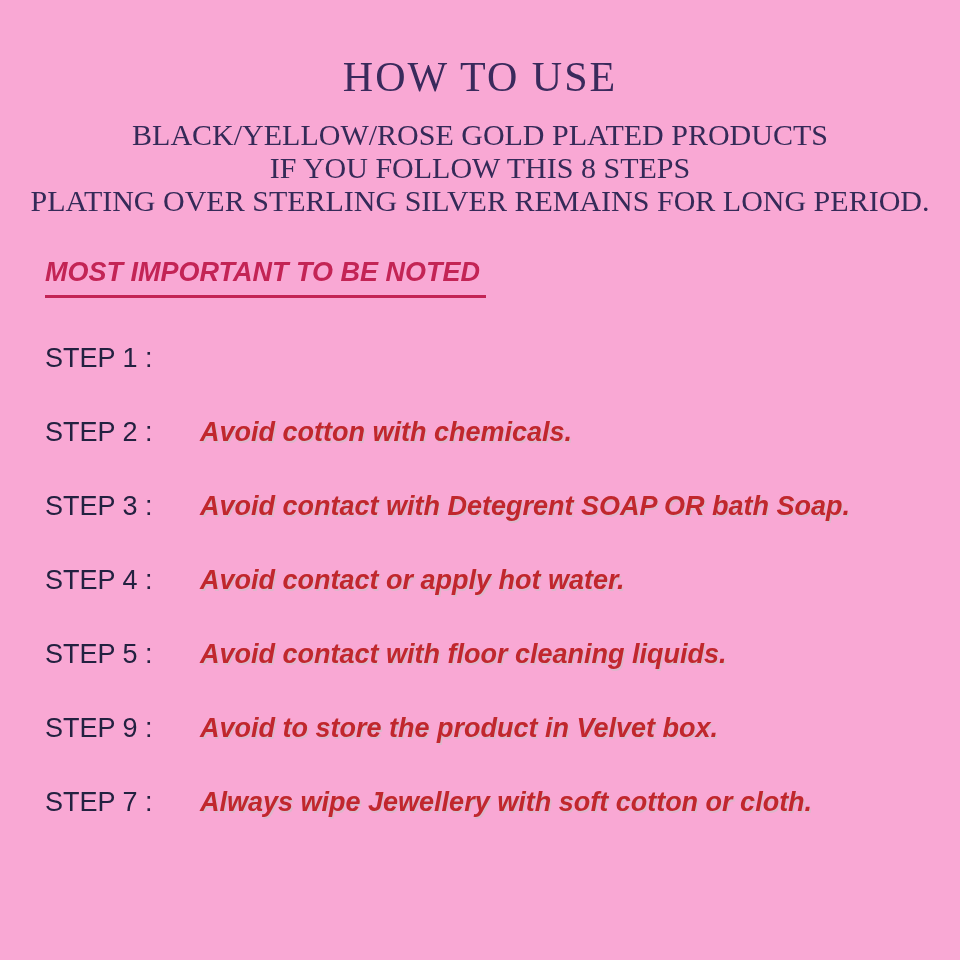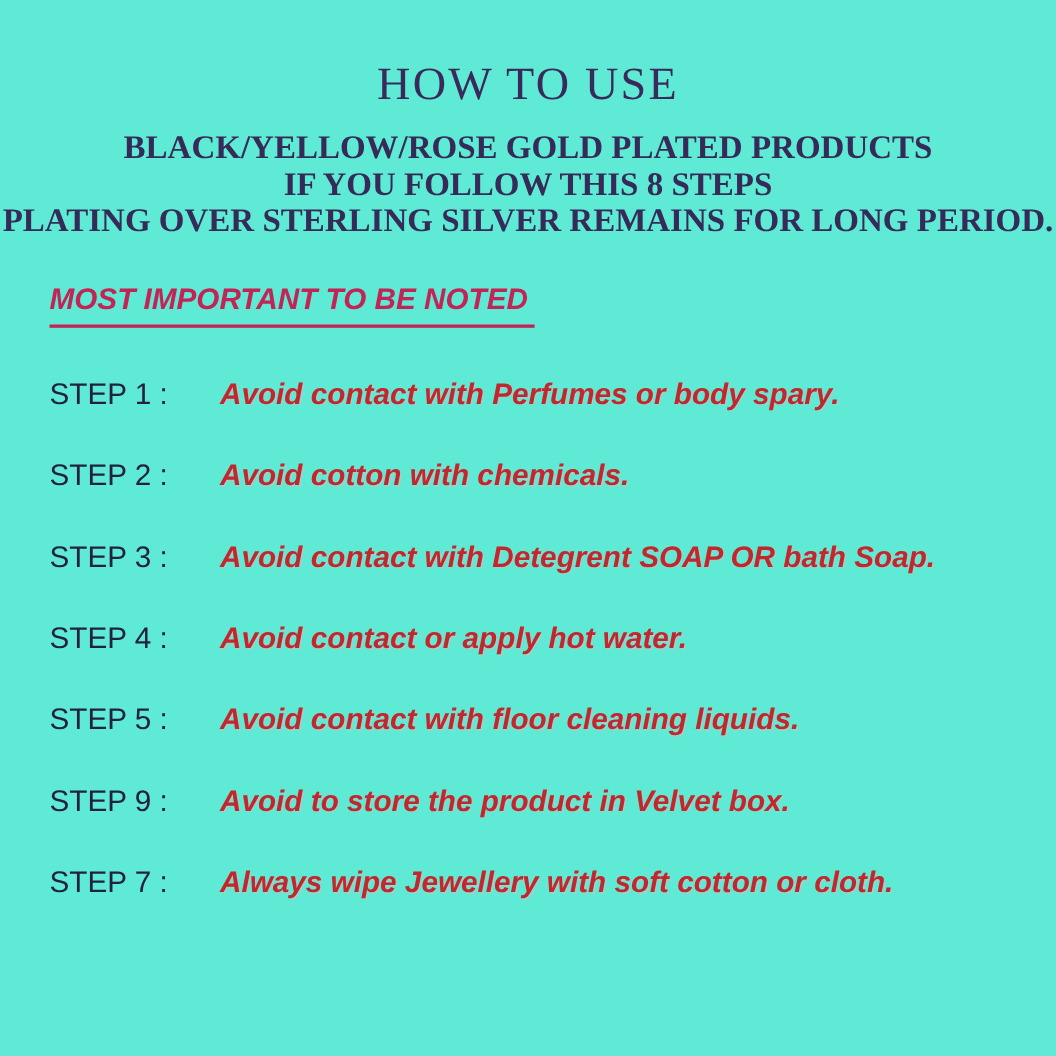--- a/index.html
+++ b/index.html
@@ -4,21 +4,21 @@
 <style>
   html, body {
     margin: 0;
     padding: 0;
     background: #ffffff;
   }
   .poster {
     position: relative;
     width: 960px;
     height: 960px;
-    background: #5eead4;
+    background: #f9a8d4;
     overflow: hidden;
     font-family: "Liberation Sans", sans-serif;
   }
   
   .header {
     padding-top: 52px;
     text-align: center;
   }
   .title {
     margin: 0;
@@ -30,21 +30,20 @@
     color: #3a2a5c;
     white-space: nowrap;
   }
   .subtitle {
     margin-top: 16px;
     font-family: "Liberation Serif", serif;
     font-size: 30px;
     line-height: 33px;
     color: #352a58;
     letter-spacing: 0px;
-    font-weight: bold;
   }
   .subtitle div {
     white-space: nowrap;
   }
   
   .notice {
     margin: 40px 0 0 45px;
   }
   .notice-label {
     display: inline-block;
@@ -98,21 +97,20 @@
     </div>
   </div>
 
   <div class="notice">
     <span class="notice-label">MOST IMPORTANT TO BE NOTED</span>
   </div>
 
   <ol class="steps">
     <li class="step">
       <span class="step-label">STEP 1 :</span>
-      <span class="step-text">Avoid contact with Perfumes or body spary.</span>
     </li>
     <li class="step">
       <span class="step-label">STEP 2 :</span>
       <span class="step-text">Avoid cotton with chemicals.</span>
     </li>
     <li class="step">
       <span class="step-label">STEP 3 :</span>
       <span class="step-text">Avoid contact with Detegrent SOAP OR bath Soap.</span>
     </li>
     <li class="step">

